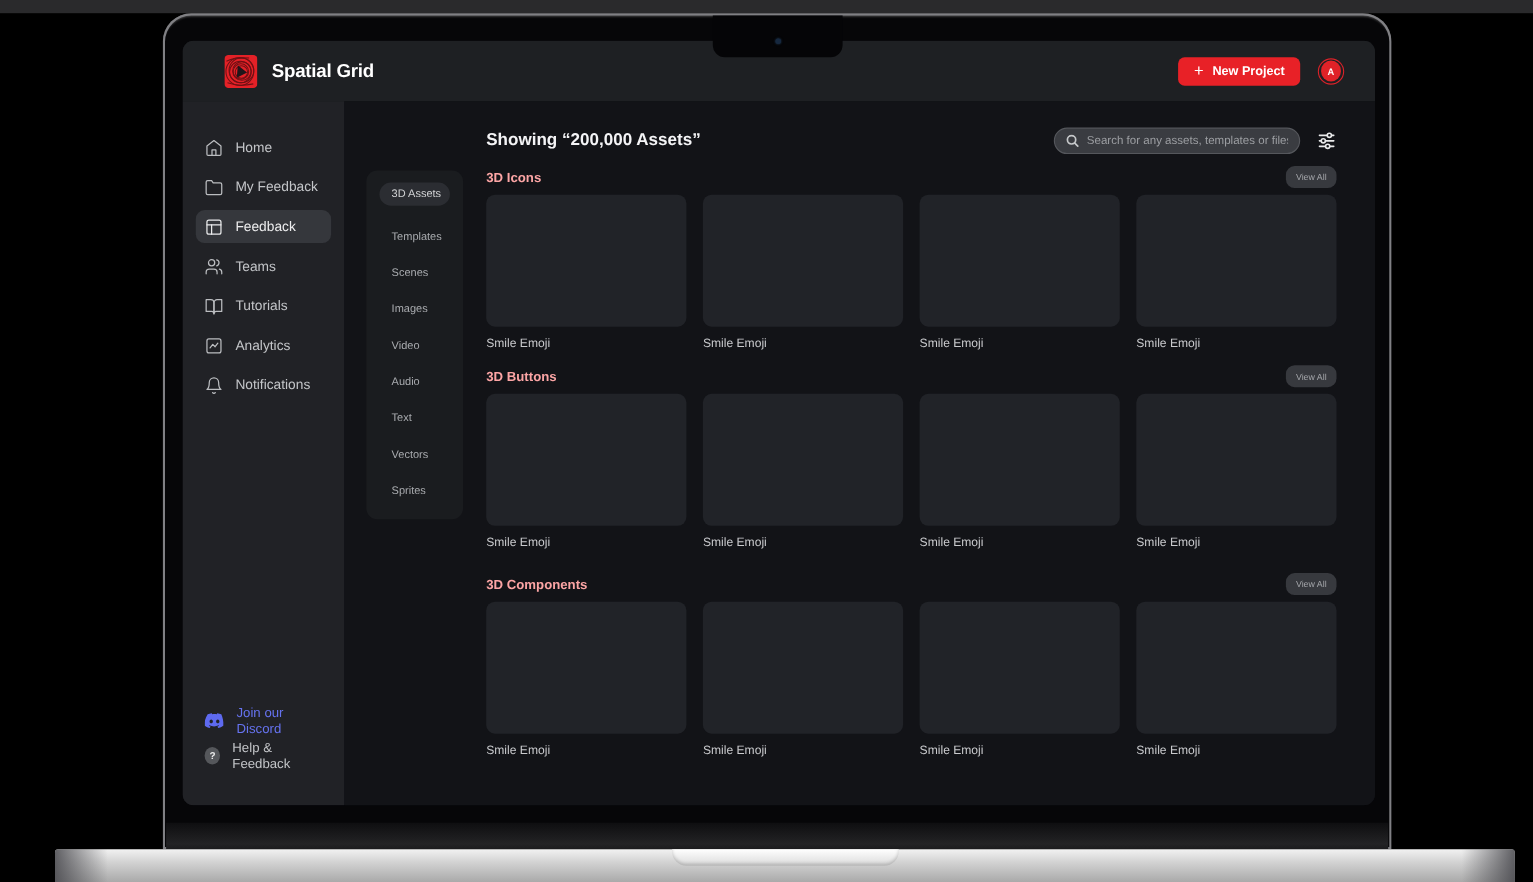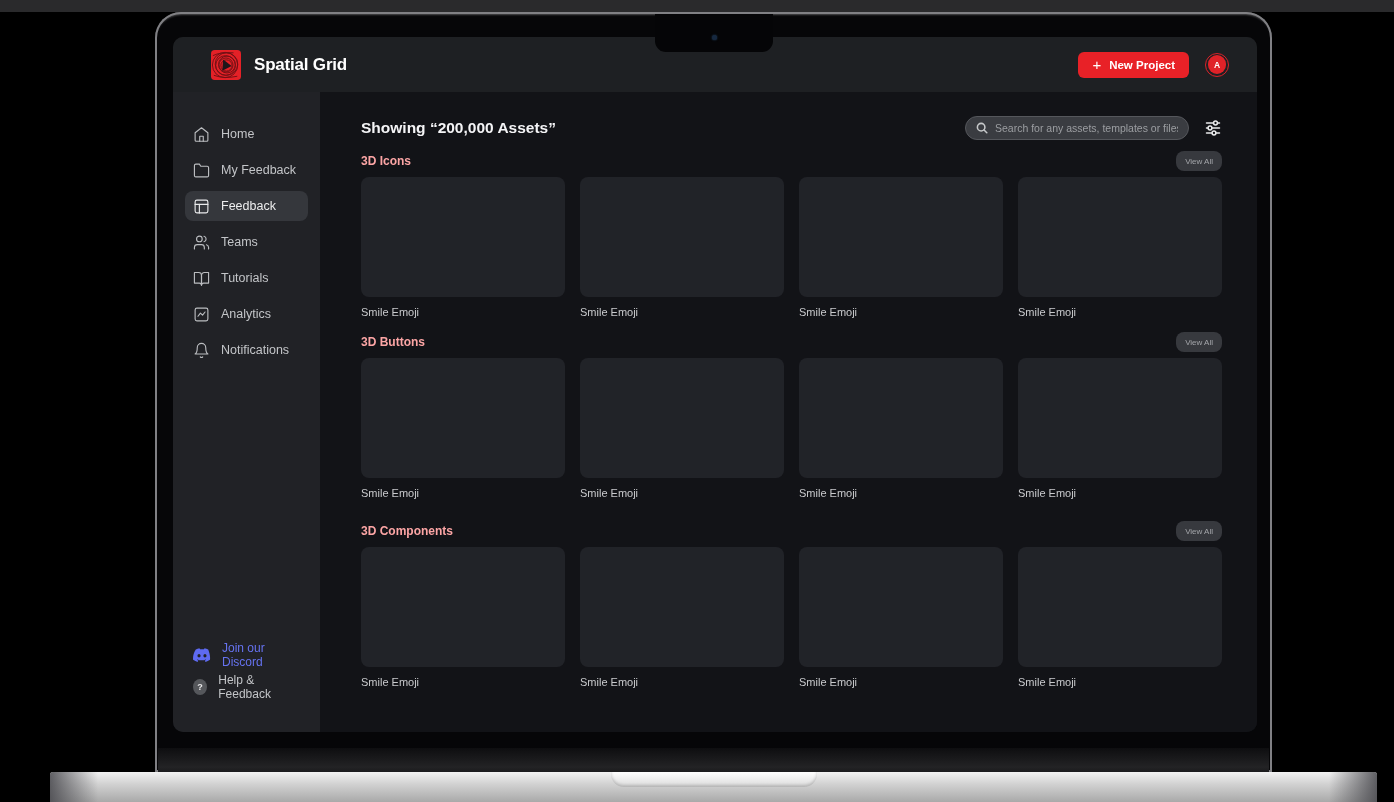--- a/index.html
+++ b/index.html
@@ -5,21 +5,21 @@
   * { margin:0; padding:0; box-sizing:border-box; }
   html,body { background:#000; }
   .stage {
     position:relative; width:1394px; height:802px; background:#000;
     overflow:hidden; font-family:"Liberation Sans", sans-serif;
   }
   .top-strip { position:absolute; top:0; left:0; width:100%; height:12px; background:#2a2a2c; }
 
   
   .screen {
-    position:absolute; left:155px; top:12px; width:1117px; height:760px;
+    position:absolute; left:148px; top:12px; width:1117px; height:760px;
     background:#060608; border-radius:26px 26px 0 0;
     box-shadow: inset 0 0 0 2px #808084, inset 0 3px 2px rgba(255,255,255,.28);
   }
   .notch {
     position:absolute; left:500px; top:2px; width:118px; height:38px;
     background:#050507; border-radius:0 0 11px 11px; z-index:5;
   }
   .camera { position:absolute; left:50%; top:21px; width:5px; height:5px; margin-left:-2.5px;
     border-radius:50%; background:#16283f; box-shadow:0 0 2px #23405f; }
   .hinge {
@@ -251,20 +251,31 @@
             <span class="nav-label">Join our Discord</span>
           </div>
           <div class="footer-item">
             <span class="help-badge">?</span>
             <span class="nav-label">Help &amp; Feedback</span>
           </div>
         </nav>
 
         <main class="main">
 
+          <aside class="cat-panel">
+            <div class="cat-item active">3D Assets</div>
+            <div class="cat-item">Templates</div>
+            <div class="cat-item">Scenes</div>
+            <div class="cat-item">Images</div>
+            <div class="cat-item">Video</div>
+            <div class="cat-item">Audio</div>
+            <div class="cat-item">Text</div>
+            <div class="cat-item">Vectors</div>
+            <div class="cat-item">Sprites</div>
+          </aside>
 
           <section class="content">
             <div class="content-top">
               <h1 class="page-title">Showing “200,000 Assets”</h1>
               <div class="top-right">
                 <div class="search">
                   <svg viewBox="0 0 14 14">
                       <circle cx="6" cy="6" r="4.4"></circle>
                       <line x1="9.4" y1="9.4" x2="12.6" y2="12.6"></line>
                     </svg>

